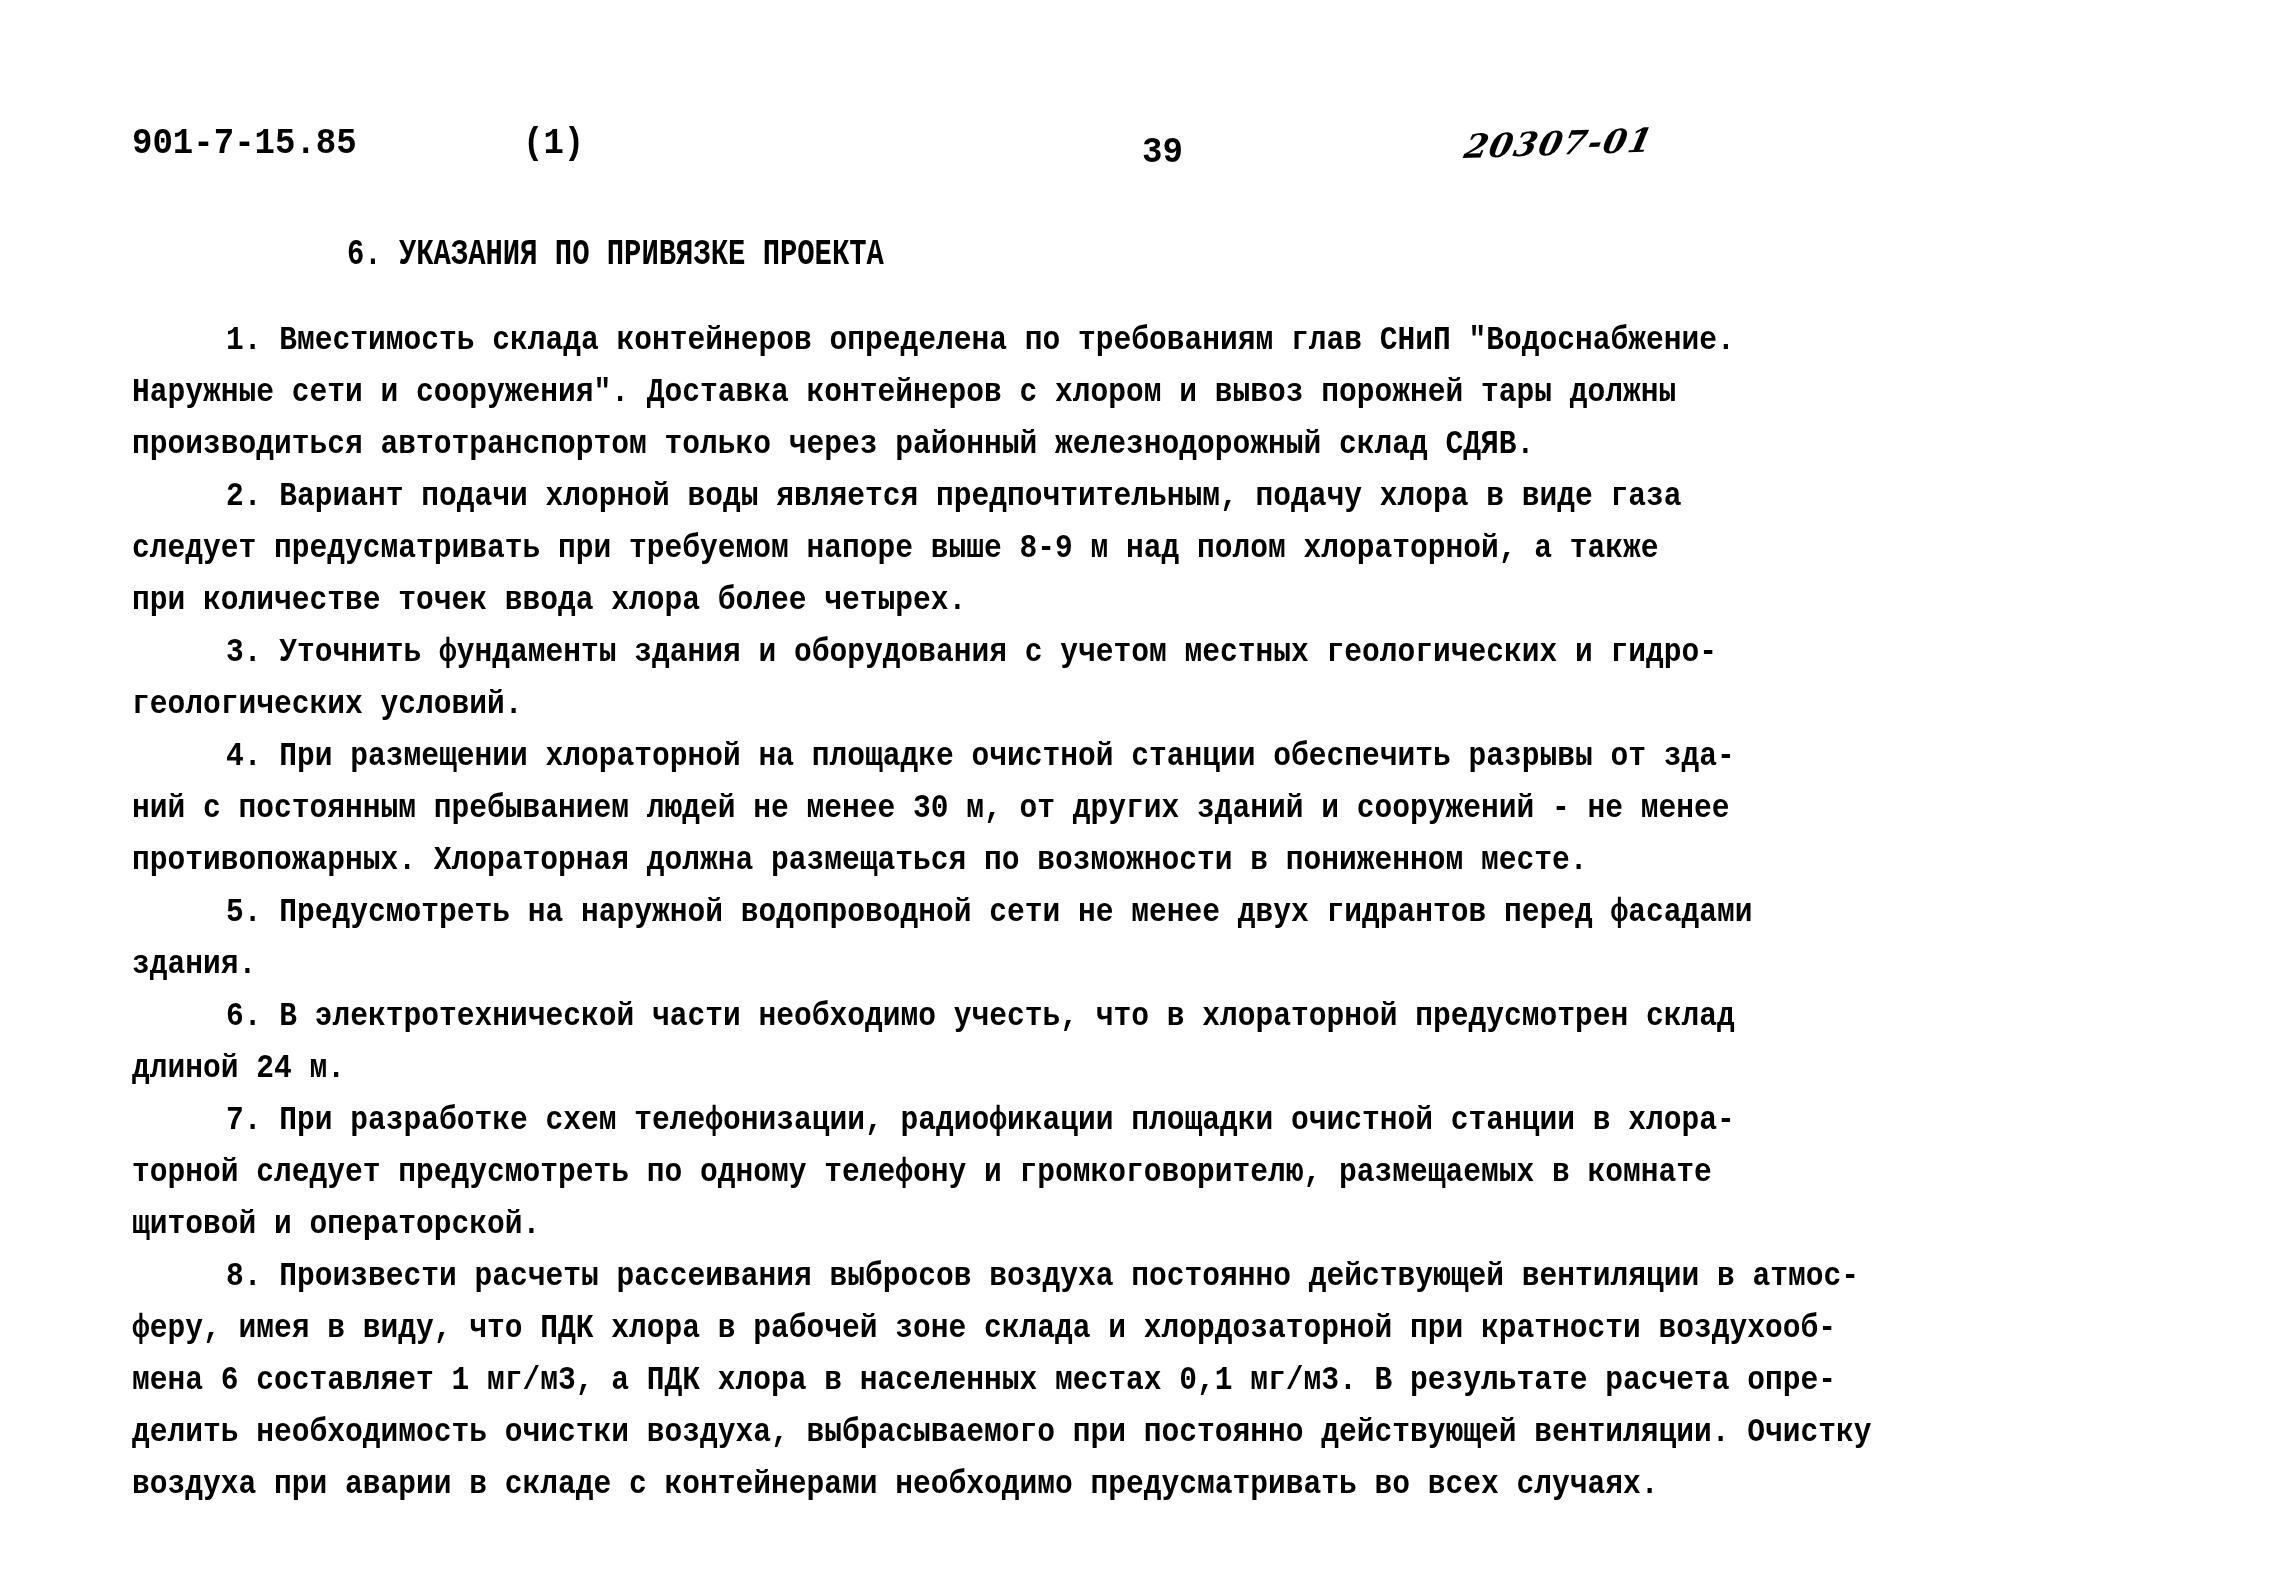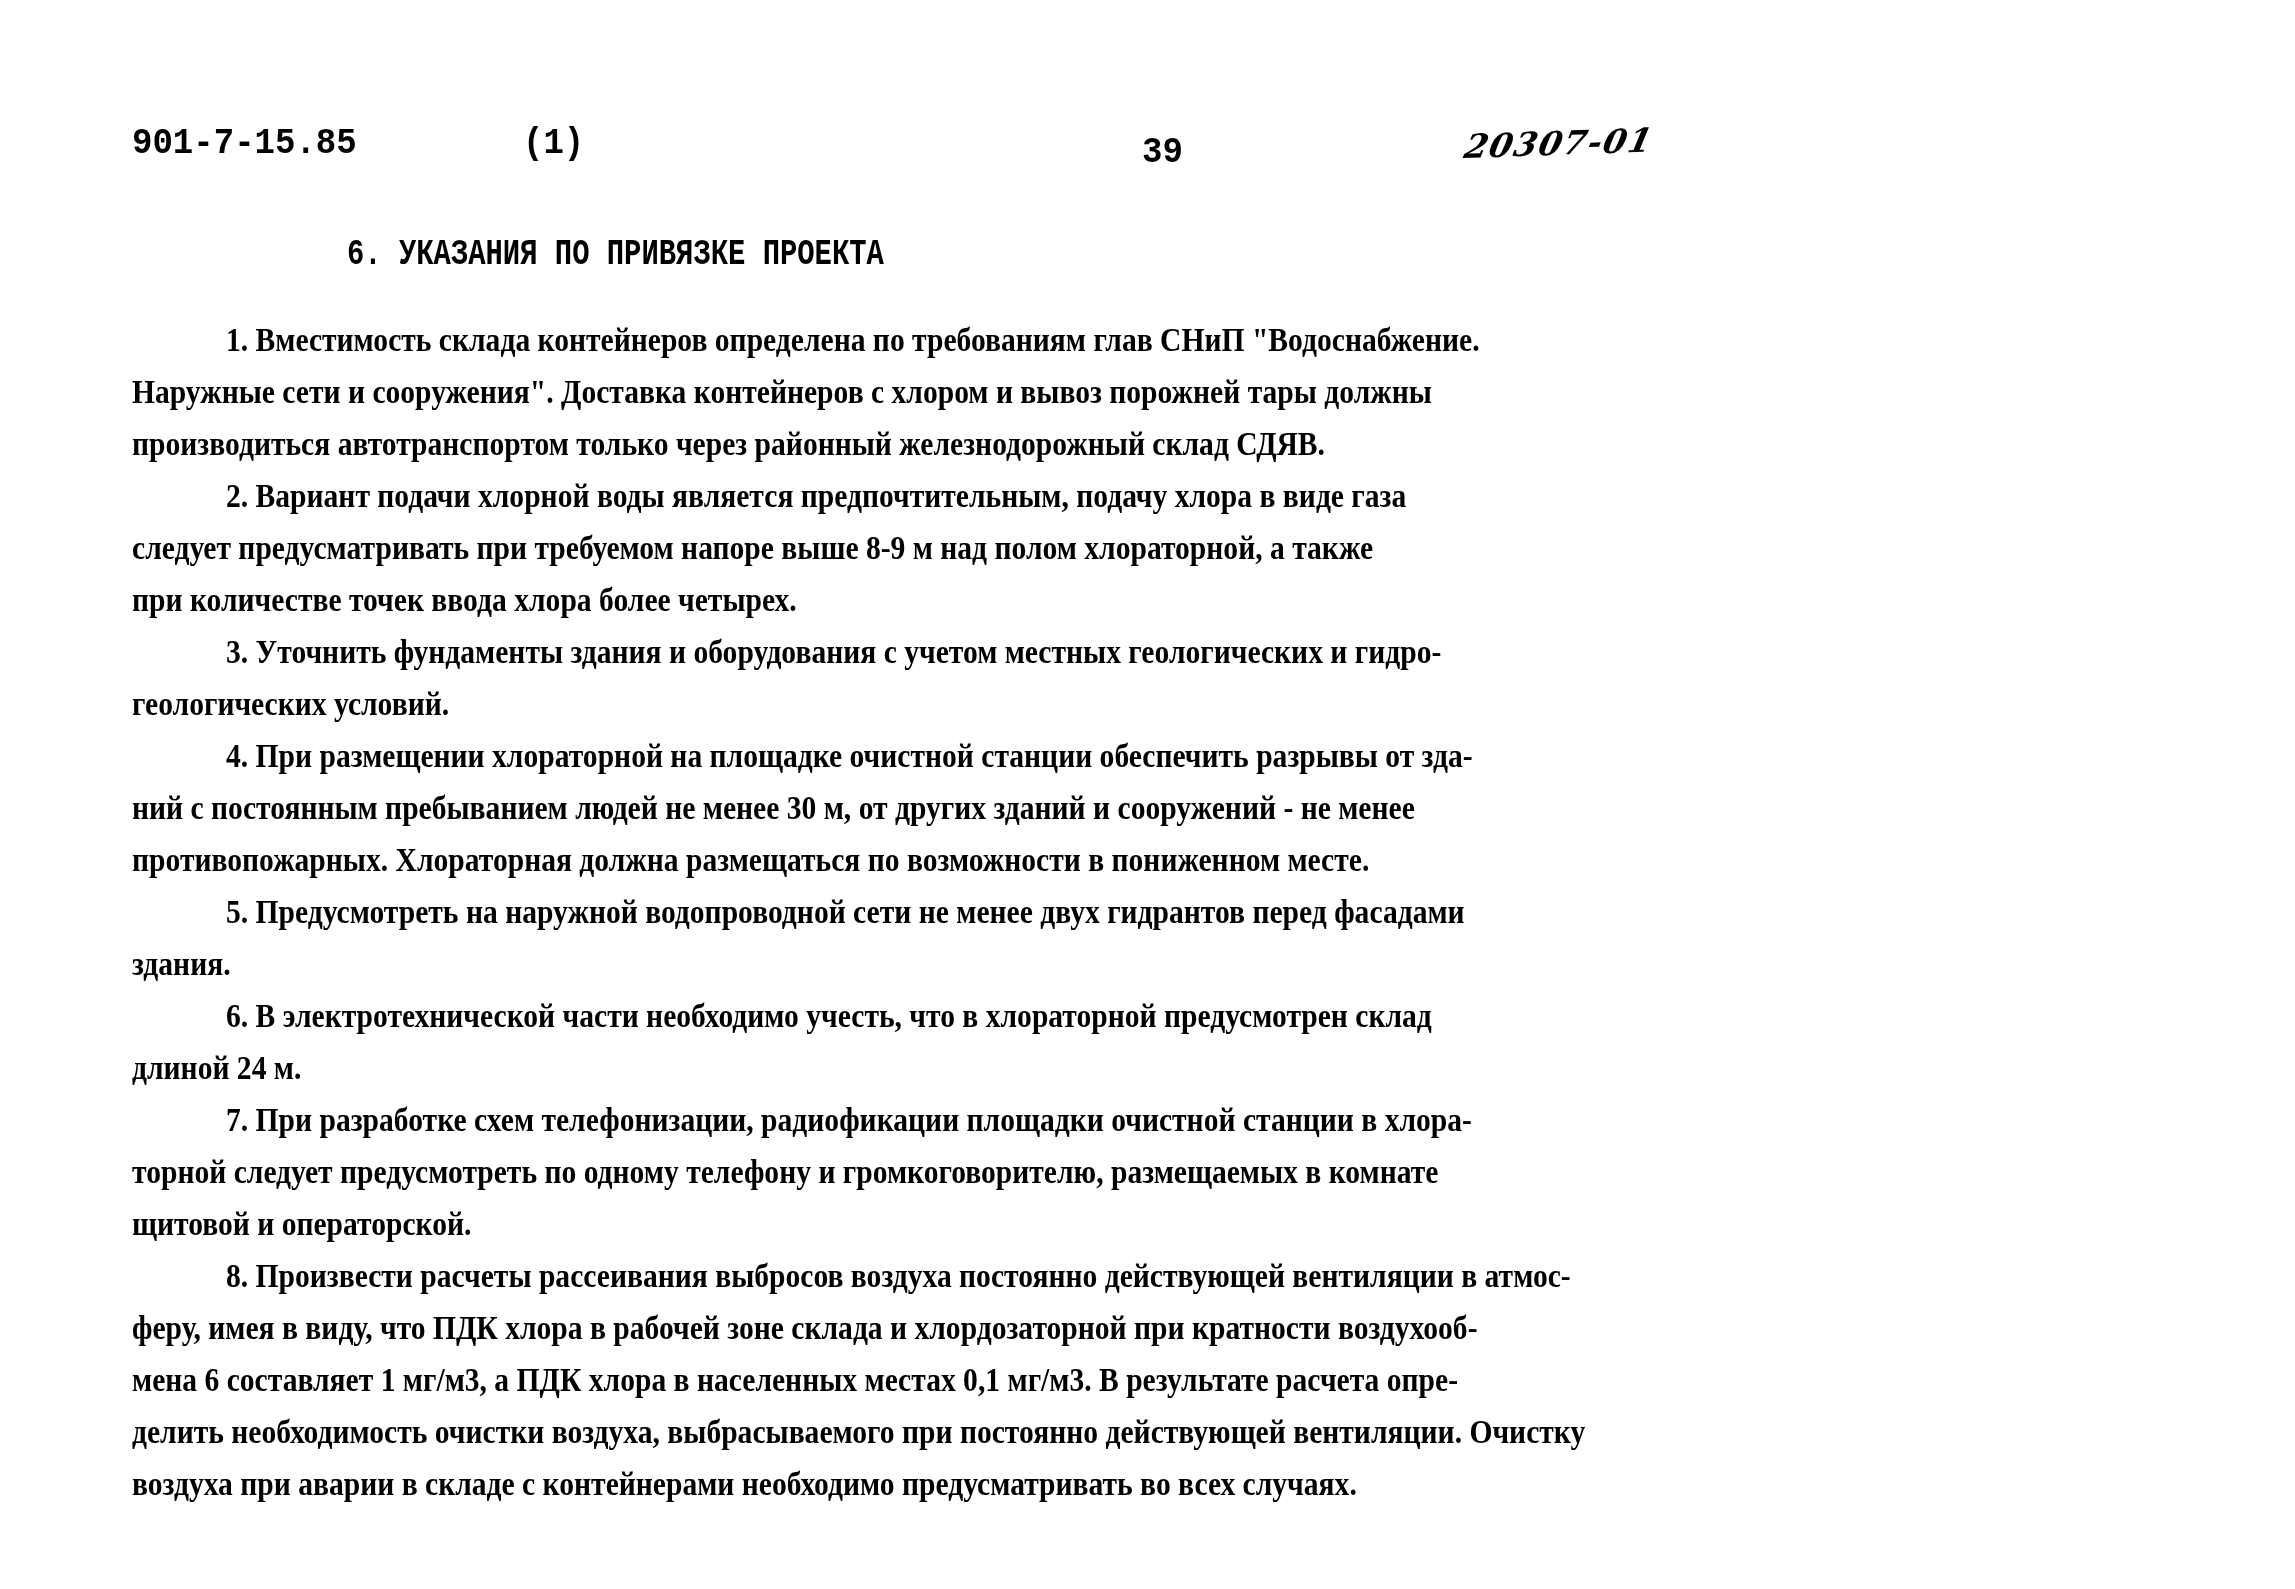--- a/index.html
+++ b/index.html
@@ -57,21 +57,20 @@
     line-height: 45px;
     white-space: nowrap;
     transform: scaleX(0.78);
     transform-origin: left top;
   }
   .body-text {
     position: absolute;
     left: 132px;
     top: 302px;
     width: 2108px;
-    font-family: Liberation Serif, serif;
   }
   .line {
     display: block;
     height: 52px;
     line-height: 52px;
     font-size: 34px;
     font-weight: bold;
     white-space: nowrap;
     transform-origin: left center;
   }

